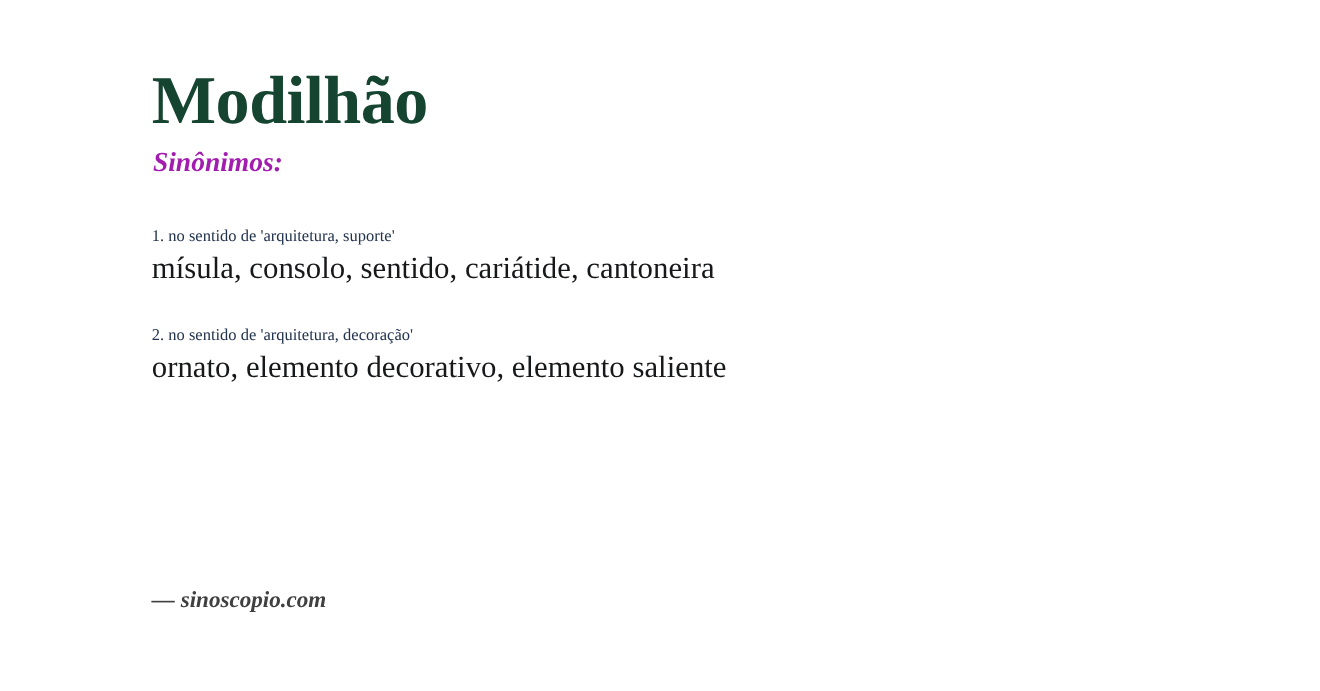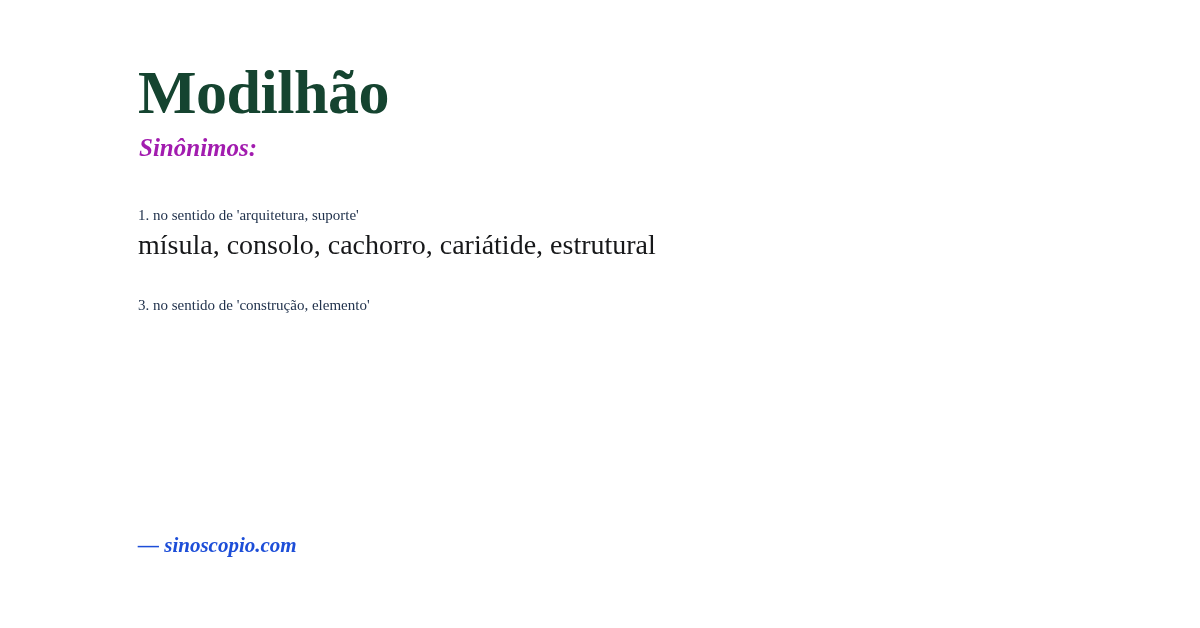--- a/index.html
+++ b/index.html
@@ -84,42 +84,45 @@
 
   .attribution {
     position: absolute;
     left: 138px;
     top: 533px;
     margin: 0;
     font-size: 21px;
     line-height: 1.2;
     font-weight: 700;
     font-style: italic;
-    color: #1d4ed8;
+    color: #404040;
     white-space: nowrap;
   }
 </style>
 </head>
 <body>
 
 <div class="card">
 
   <h1 class="headword">Modilhão</h1>
 
   <div class="subtitle">Sinônimos:</div>
 
   <div class="senses">
 
     <div class="sense">
       <div class="sense-label">1. no sentido de 'arquitetura, suporte'</div>
-      <div class="sense-synonyms">mísula, consolo, cachorro, cariátide, estrutural</div>
+      <div class="sense-synonyms">mísula, consolo, sentido, cariátide, cantoneira</div>
     </div>
 
+    <div class="sense">
+      <div class="sense-label">2. no sentido de 'arquitetura, decoração'</div>
+      <div class="sense-synonyms">ornato, elemento decorativo, elemento saliente</div>
+    </div>
 
     <div class="sense">
-      <div class="sense-label">3. no sentido de 'construção, elemento'</div>
     </div>
 
   </div>
 
   <div class="attribution">— sinoscopio.com</div>
 
 </div>
 
 </body></html>

